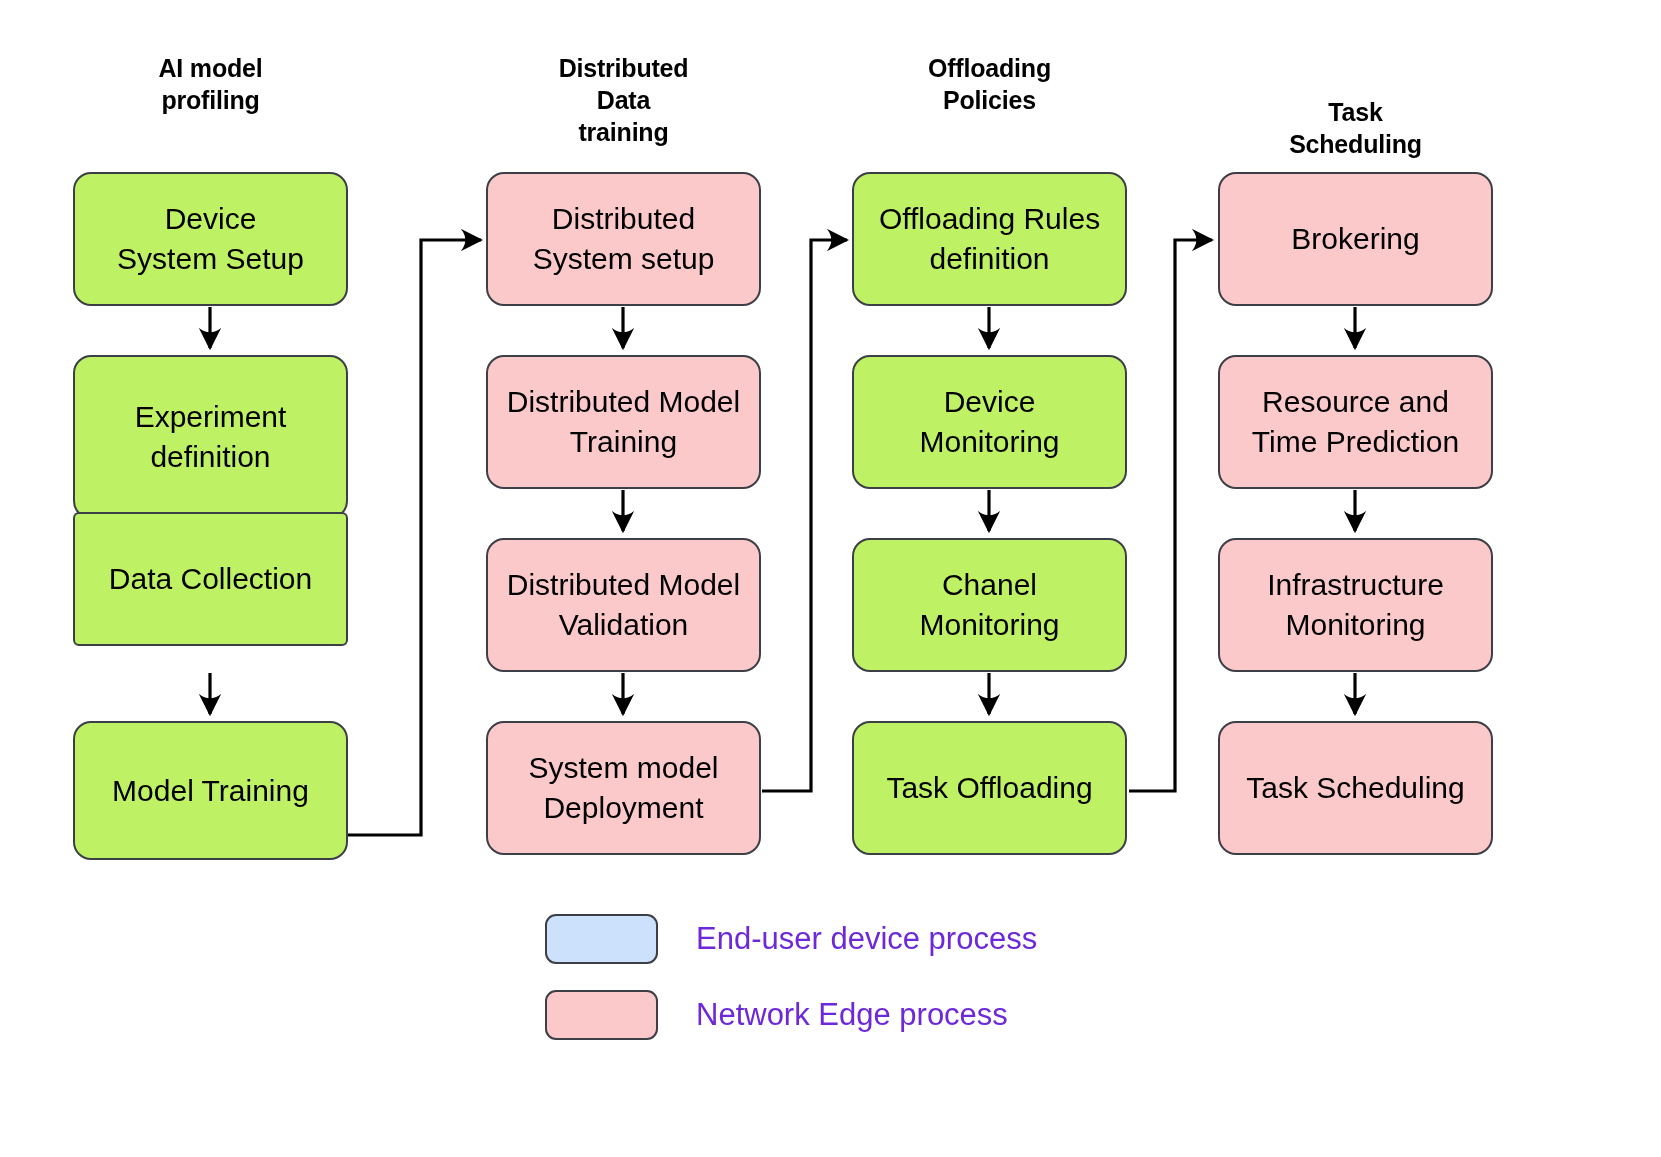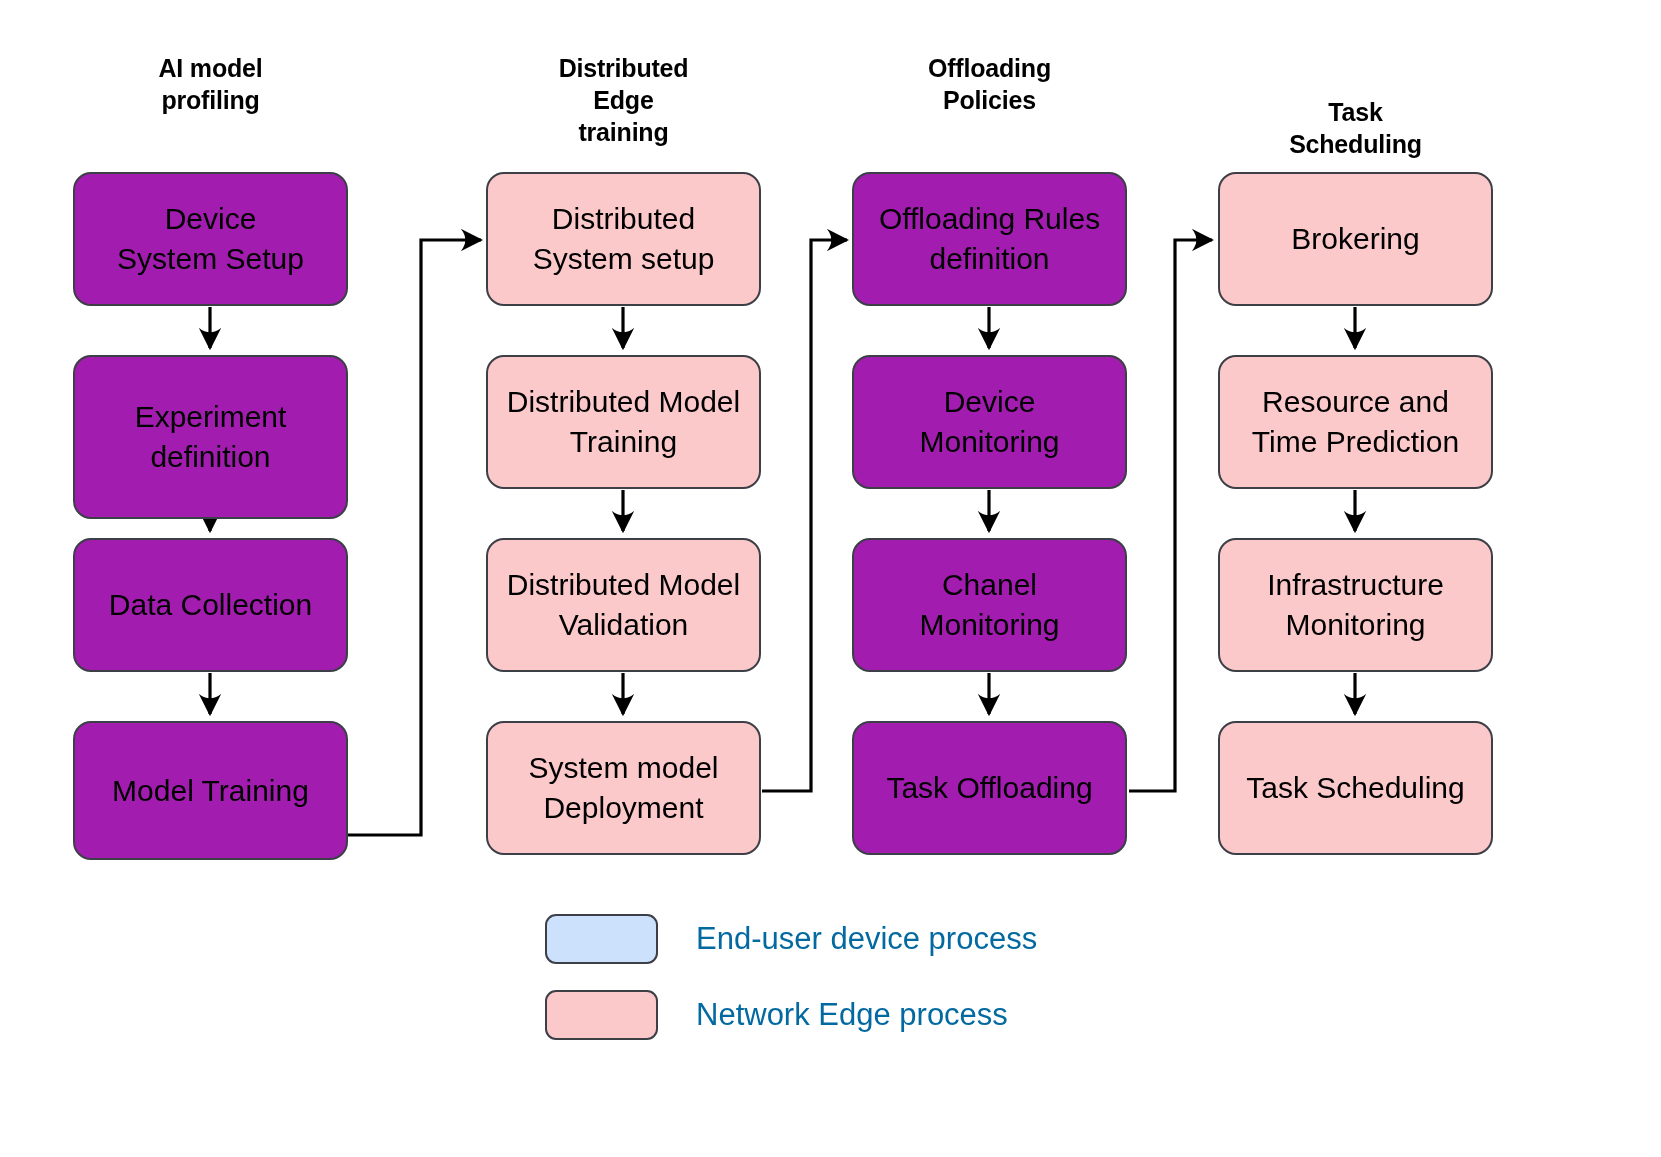--- a/index.html
+++ b/index.html
@@ -41,21 +41,21 @@
     border-radius: 18px;
     display: flex;
     align-items: center;
     justify-content: center;
     text-align: center;
     font-size: 30px;
     line-height: 1.33;
     color: #000000;
     padding: 2px 6px;
   }
-  .node.blue  { background: #a21caf; }
+  .node.blue  { background: #bef264; }
   .node.pink  { background: #fcc9cb; }
 
   .legend {
     position: absolute;
     left: 545px;
     top: 908px;
     width: 700px;
   }
   .legend-row {
     display: flex;
@@ -69,21 +69,21 @@
     box-sizing: border-box;
     border: 2.6px solid #3d3f46;
     border-radius: 11px;
     flex: 0 0 auto;
   }
   .legend-swatch.blue { background: #cce1fb; }
   .legend-swatch.pink { background: #fcc9cb; }
   .legend-label {
     margin-left: 38px;
     font-size: 31px;
-    color: #0369a1;
+    color: #6d28d9;
     white-space: nowrap;
   }
 </style>
 </head>
 <body>
 
 <div id="canvas">
 
   <svg id="svg-layer" viewBox="0 0 1661 1157" xmlns="http://www.w3.org/2000/svg">
     <defs>
@@ -116,21 +116,21 @@
     </g>
   </svg>
 
   <div class="col-header" style="left:73px; top:52px; width:275px;">
     <div>AI model</div>
     <div>profiling</div>
   </div>
 
   <div class="col-header" style="left:486px; top:52px; width:275px;">
     <div>Distributed</div>
-    <div>Edge</div>
+    <div>Data</div>
     <div>training</div>
   </div>
 
   <div class="col-header" style="left:852px; top:52px; width:275px;">
     <div>Offloading</div>
     <div>Policies</div>
   </div>
 
   <div class="col-header" style="left:1218px; top:60px; width:275px;margin-top:36px;">
     <div>Task</div>
@@ -142,21 +142,21 @@
       <div>Device</div>
       <div>System Setup</div>
     </div>
   </div>
   <div class="node blue" style="left:73px; top:355px; width:275px; height:164px;">
     <div>
       <div>Experiment</div>
       <div>definition</div>
     </div>
   </div>
-  <div class="node blue" style="left:73px; top:538px; width:275px; height:134px;">
+  <div class="node blue" style="left:73px; top:512px; width:275px; height:134px;border-radius:6px;">
     <div>
       <div>Data Collection</div>
     </div>
   </div>
   <div class="node blue" style="left:73px; top:721px; width:275px; height:139px;">
     <div>
       <div>Model Training</div>
     </div>
   </div>
 

